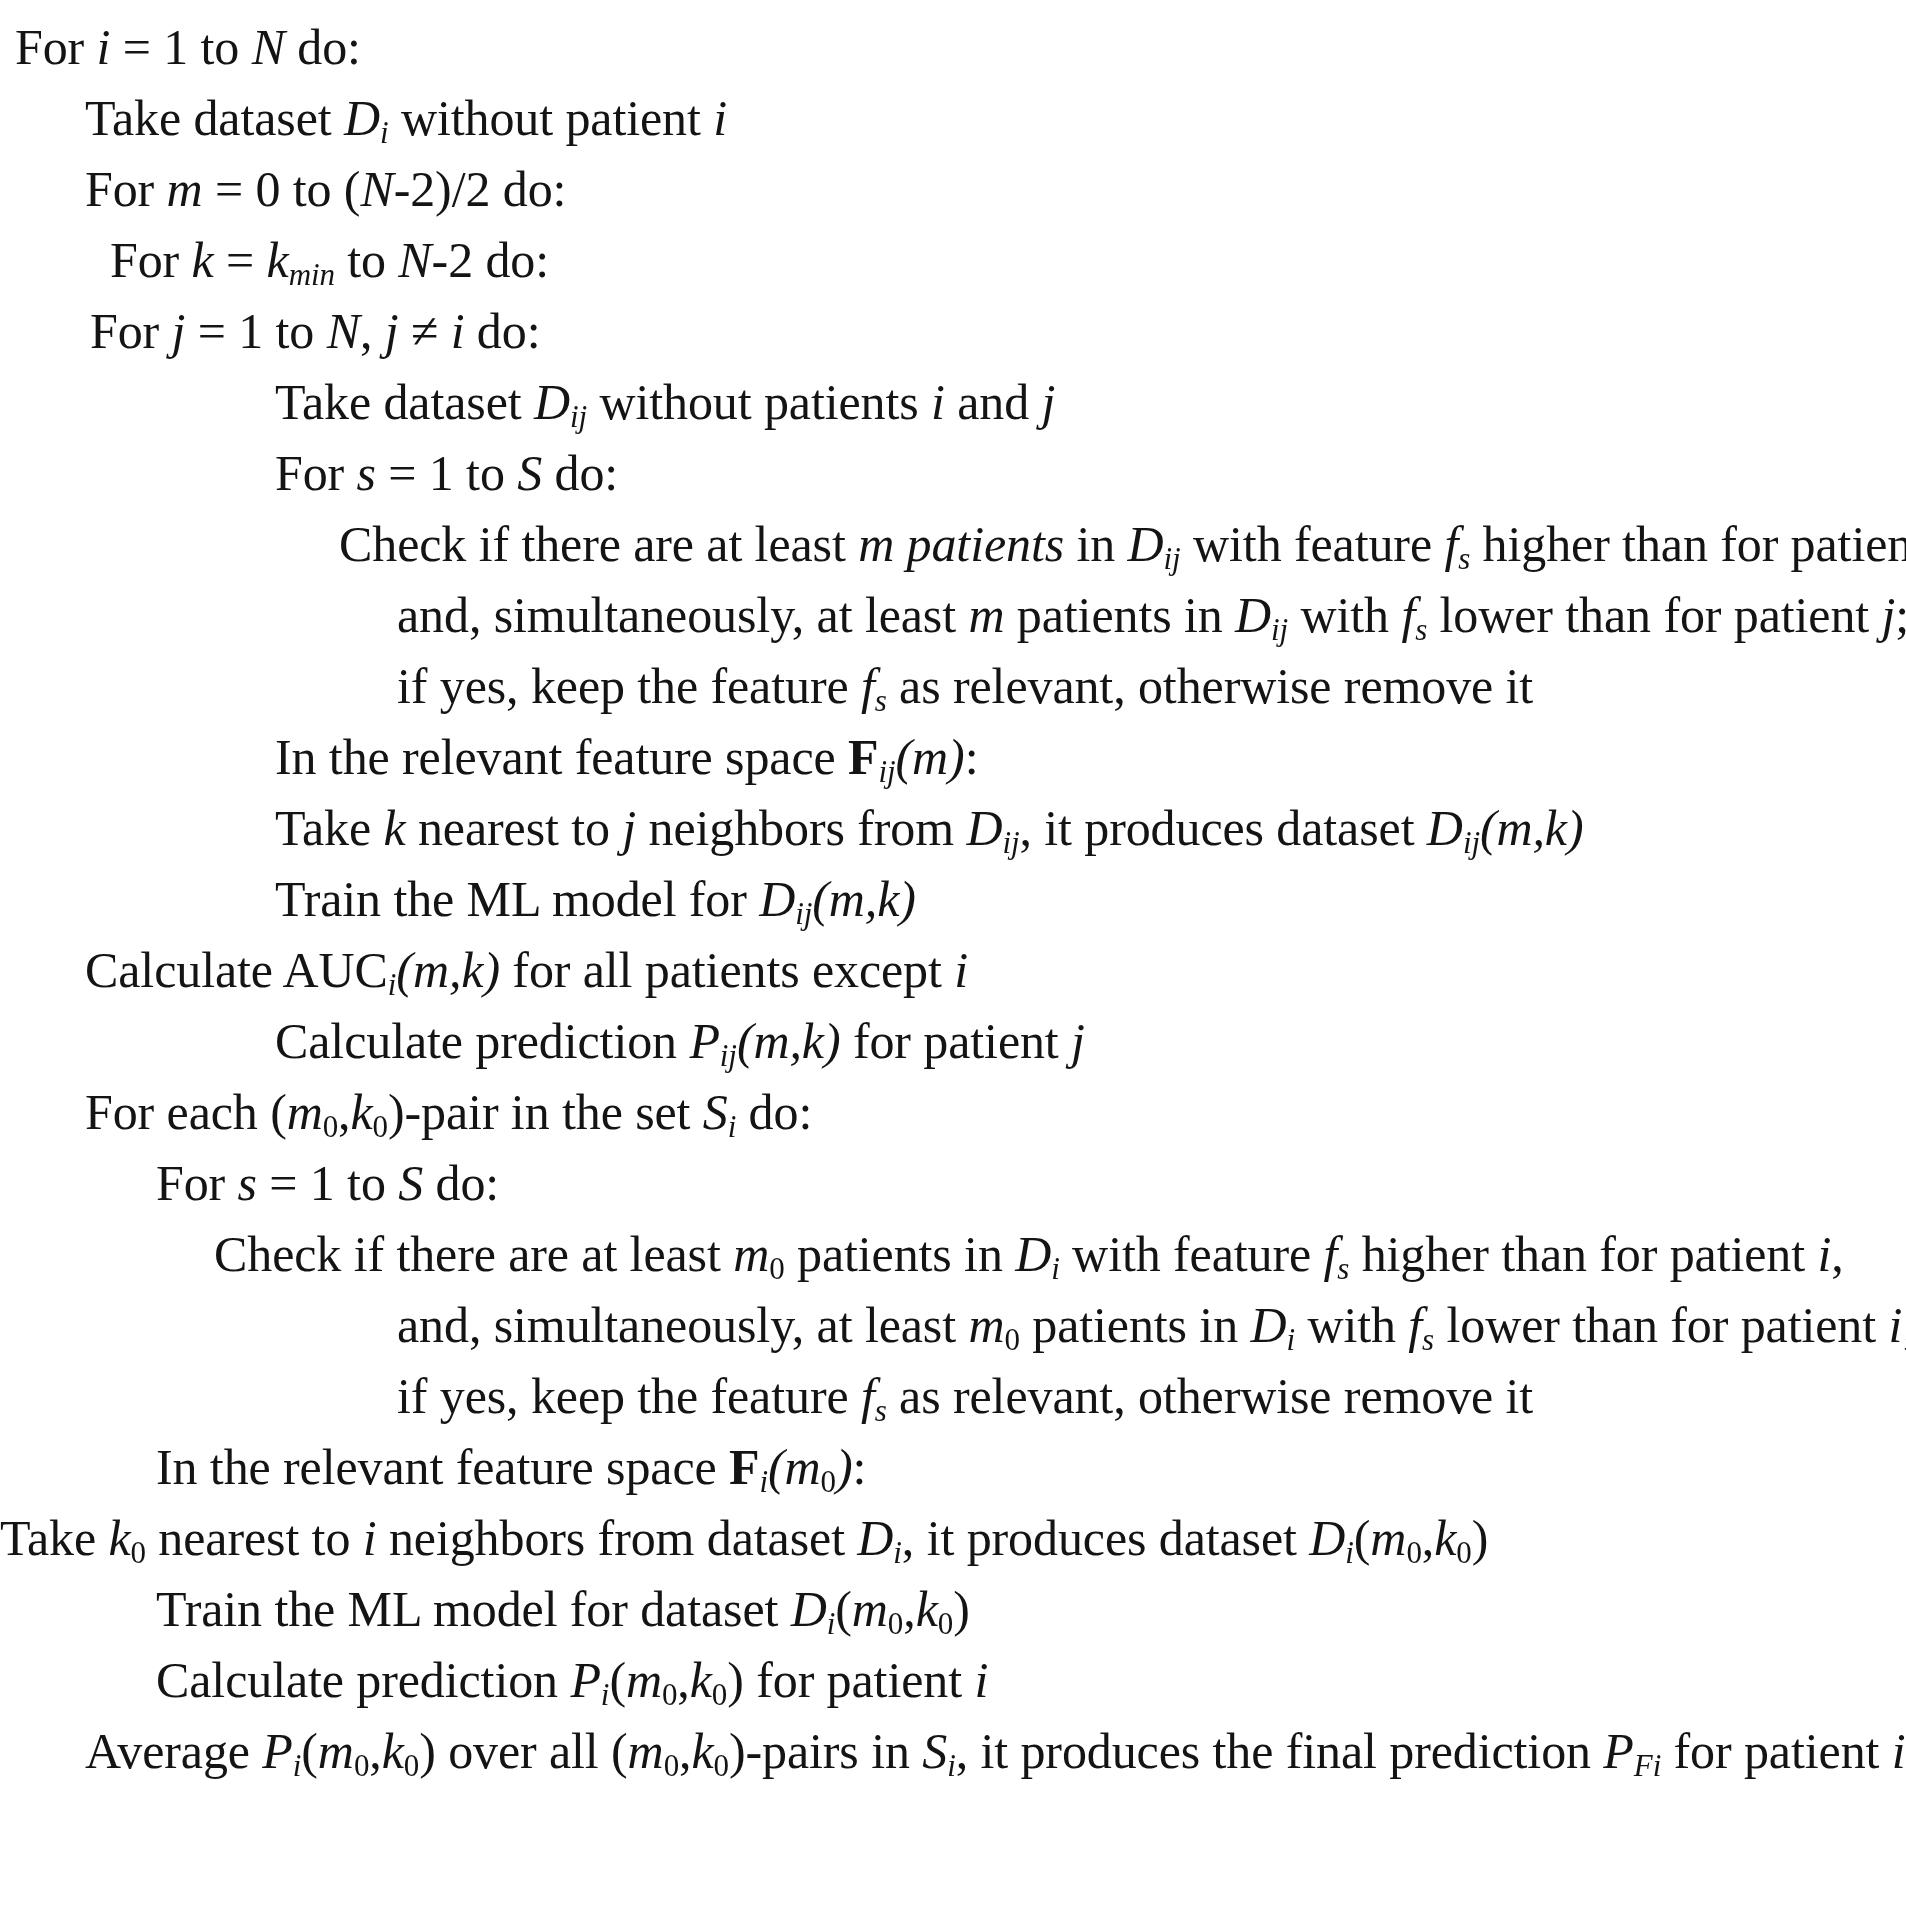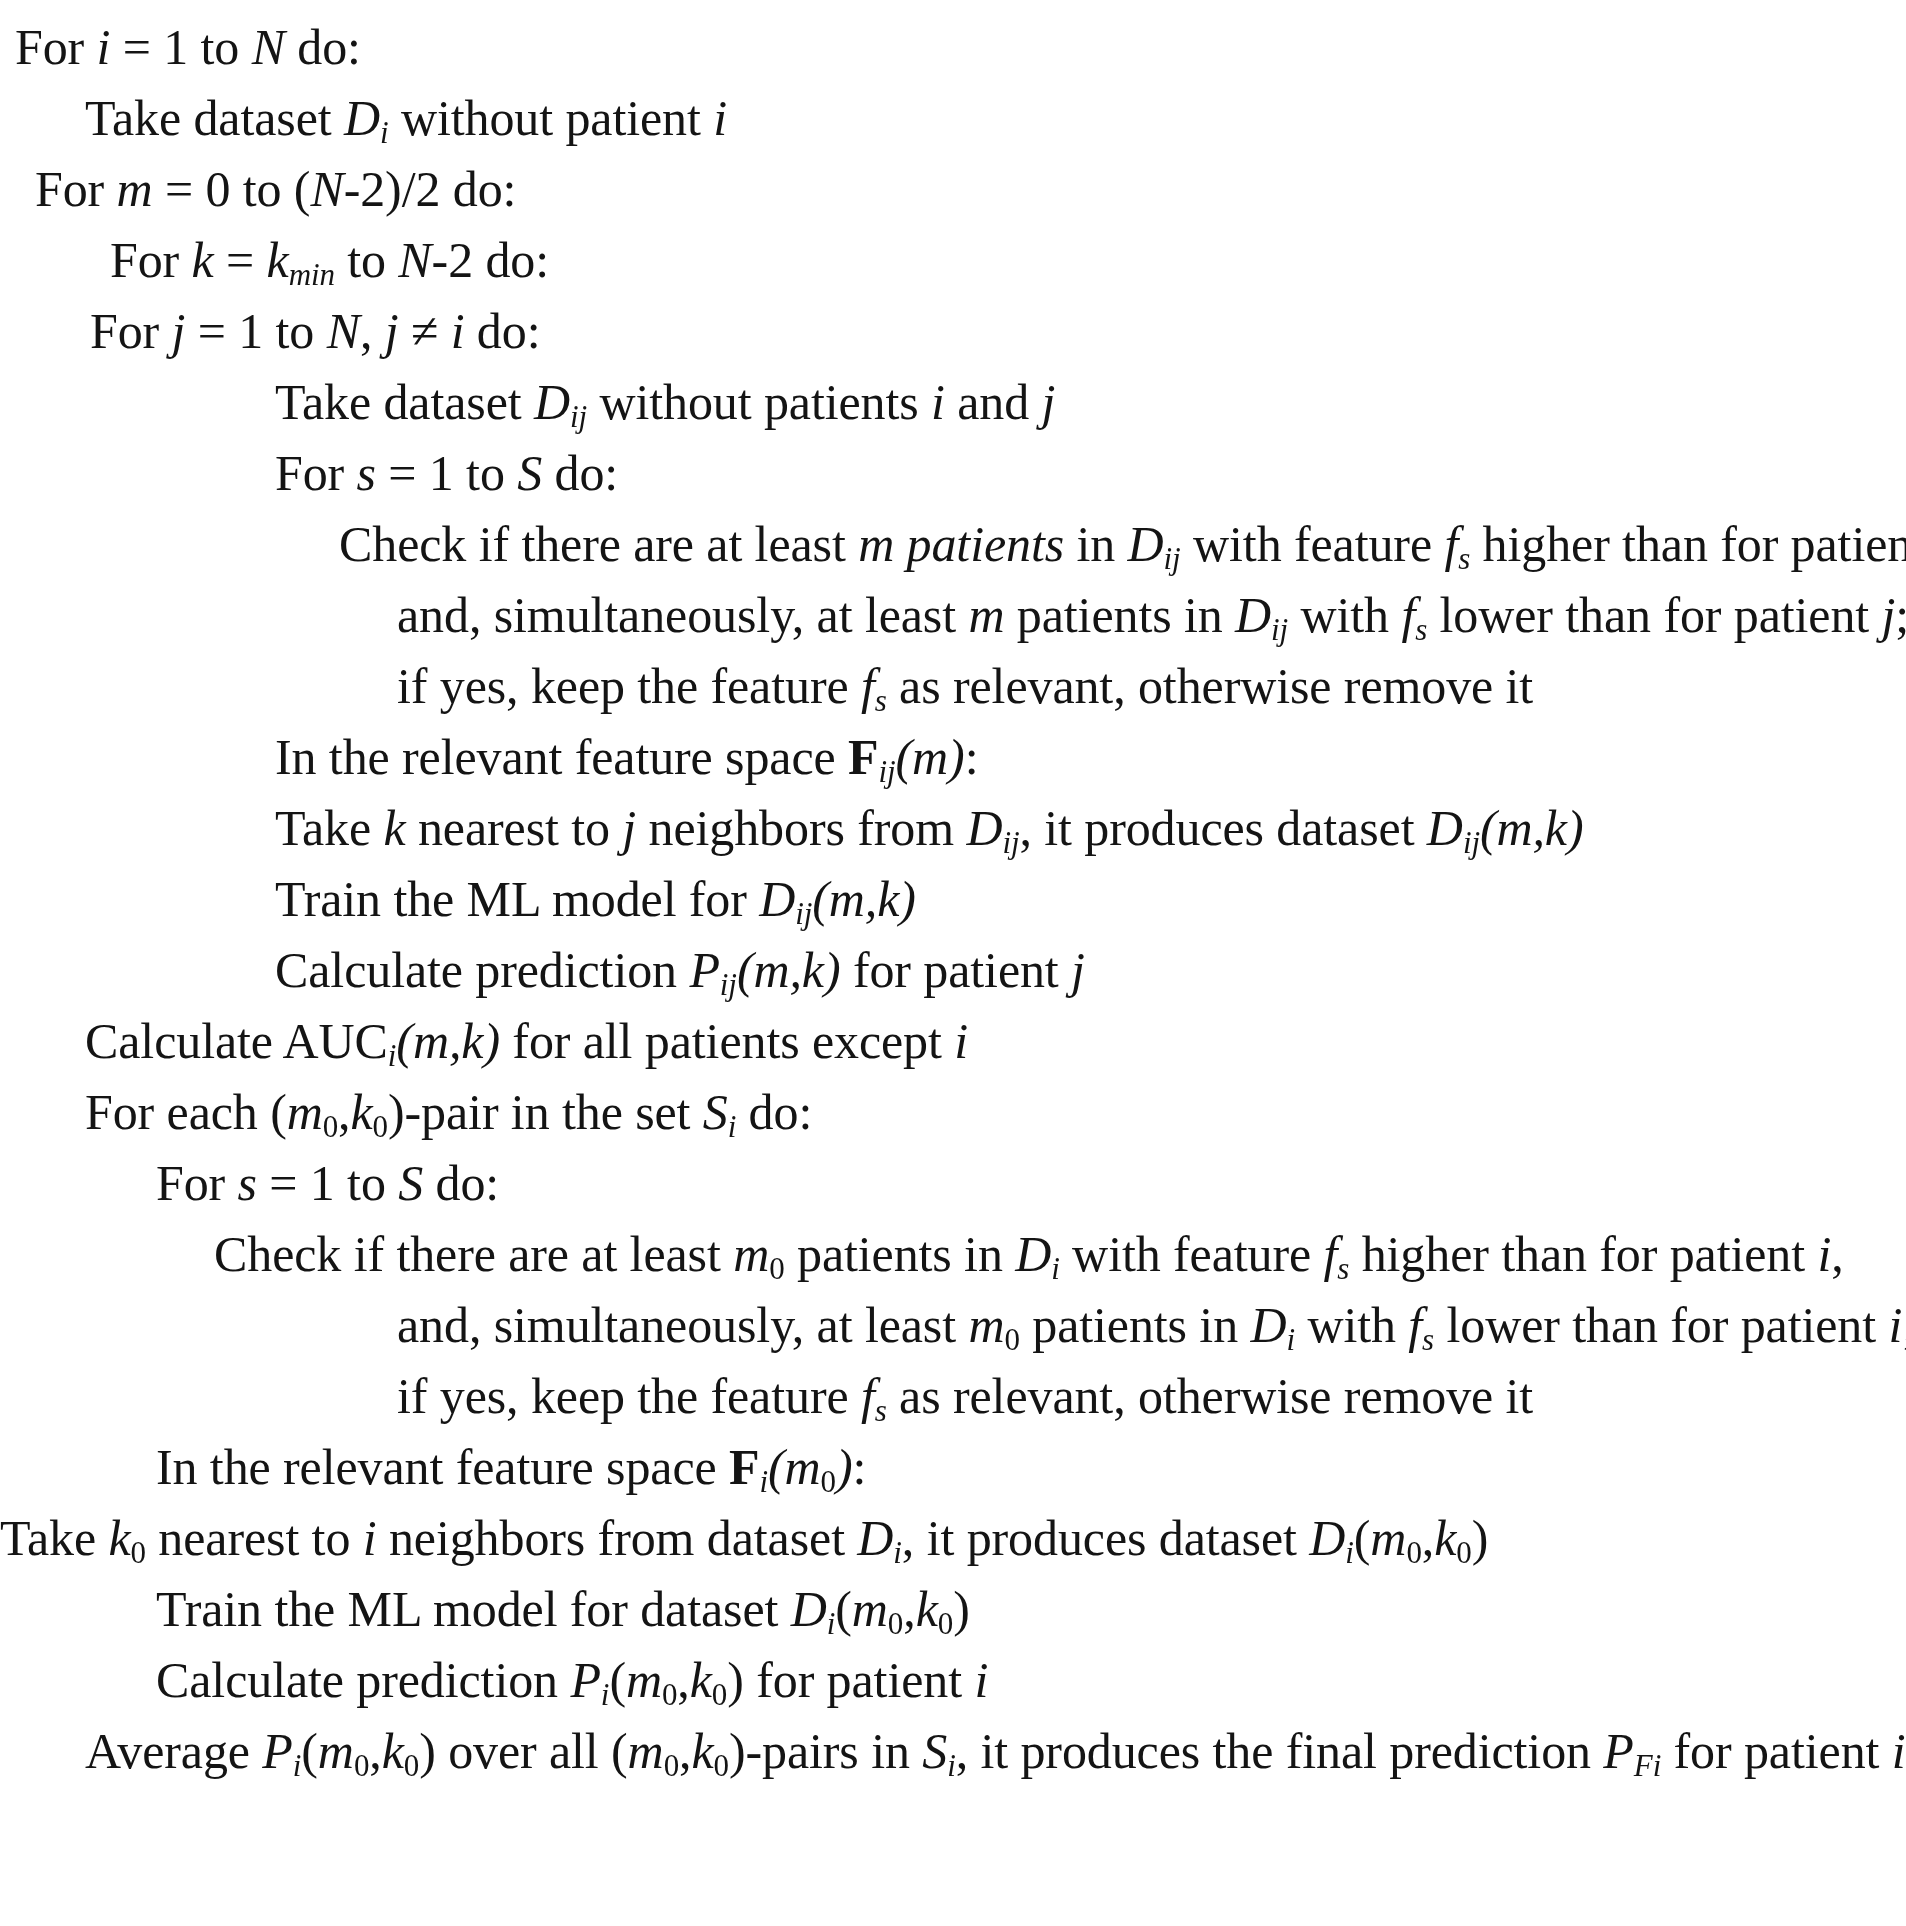--- a/index.html
+++ b/index.html
@@ -38,33 +38,33 @@
     line-height: 0;
   }
   .sub-it { font-style: italic; }
 </style>
 </head>
 <body>
 
 <div id="algorithm">
     <div class="line" style="padding-left: 15px;">For <i>i</i> = 1 to <i>N</i> do:</div>
     <div class="line" style="padding-left: 85px;">Take dataset <i>D</i><sub class="sub-it">i</sub> without patient <i>i</i></div>
-    <div class="line" style="padding-left: 35px;">For <i>m</i> = 0 to (<i>N</i>-2)/2 do:</div>
+    <div class="line" style="padding-left: 85px;">For <i>m</i> = 0 to (<i>N</i>-2)/2 do:</div>
     <div class="line" style="padding-left: 110px;">For <i>k</i> = <i>k</i><sub class="sub-it">min</sub> to <i>N</i>-2 do:</div>
     <div class="line" style="padding-left: 90px;">For <i>j</i> = 1 to <i>N</i>, <i>j</i> ≠ <i>i</i> do:</div>
     <div class="line" style="padding-left: 275px;">Take dataset <i>D</i><sub class="sub-it">ij</sub> without patients <i>i</i> and <i>j</i></div>
     <div class="line" style="padding-left: 275px;">For <i>s</i> = 1 to <i>S</i> do:</div>
     <div class="line" style="padding-left: 339px;">Check if there are at least <i>m patients</i> in <i>D</i><sub class="sub-it">ij</sub> with feature <i>f</i><sub class="sub-it">s</sub> higher than for patient <i>j</i>,</div>
     <div class="line" style="padding-left: 397px;">and, simultaneously, at least <i>m</i> patients in <i>D</i><sub class="sub-it">ij</sub> with <i>f</i><sub class="sub-it">s</sub> lower than for patient <i>j</i>;</div>
     <div class="line" style="padding-left: 397px;">if yes, keep the feature <i>f</i><sub class="sub-it">s</sub> as relevant, otherwise remove it</div>
     <div class="line" style="padding-left: 275px;">In the relevant feature space <span class="bf">F</span><sub class="sub-it">ij</sub><i>(m)</i>:</div>
     <div class="line" style="padding-left: 275px;">Take <i>k</i> nearest to <i>j</i> neighbors from <i>D</i><sub class="sub-it">ij</sub>, it produces dataset <i>D</i><sub class="sub-it">ij</sub><i>(m,k)</i></div>
     <div class="line" style="padding-left: 275px;">Train the ML model for <i>D</i><sub class="sub-it">ij</sub><i>(m,k)</i></div>
+    <div class="line" style="padding-left: 85px;">Calculate AUC<sub class="sub-it">i</sub><i>(m,k)</i> for all patients except <i>i</i></div>
     <div class="line" style="padding-left: 275px;">Calculate prediction <i>P</i><sub class="sub-it">ij</sub><i>(m,k)</i> for patient <i>j</i></div>
-    <div class="line" style="padding-left: 85px;">Calculate AUC<sub class="sub-it">i</sub><i>(m,k)</i> for all patients except <i>i</i></div>
     <div class="line" style="padding-left: 85px;">For each (<i>m</i><sub>0</sub>,<i>k</i><sub>0</sub>)-pair in the set <i>S</i><sub class="sub-it">i</sub> do:</div>
     <div class="line" style="padding-left: 156px;">For <i>s</i> = 1 to <i>S</i> do:</div>
     <div class="line" style="padding-left: 214px;">Check if there are at least <i>m</i><sub>0</sub> patients in <i>D</i><sub class="sub-it">i</sub> with feature <i>f</i><sub class="sub-it">s</sub> higher than for patient <i>i</i>,</div>
     <div class="line" style="padding-left: 397px;">and, simultaneously, at least <i>m</i><sub>0</sub> patients in <i>D</i><sub class="sub-it">i</sub> with <i>f</i><sub class="sub-it">s</sub> lower than for patient <i>i</i>;</div>
     <div class="line" style="padding-left: 397px;">if yes, keep the feature <i>f</i><sub class="sub-it">s</sub> as relevant, otherwise remove it</div>
     <div class="line" style="padding-left: 156px;">In the relevant feature space <span class="bf">F</span><sub class="sub-it">i</sub><i>(m</i><sub>0</sub><i>)</i>:</div>
     <div class="line" style="">Take <i>k</i><sub>0</sub> nearest to <i>i</i> neighbors from dataset <i>D</i><sub class="sub-it">i</sub>, it produces dataset <i>D</i><sub class="sub-it">i</sub>(<i>m</i><sub>0</sub>,<i>k</i><sub>0</sub>)</div>
     <div class="line" style="padding-left: 156px;">Train the ML model for dataset <i>D</i><sub class="sub-it">i</sub>(<i>m</i><sub>0</sub>,<i>k</i><sub>0</sub>)</div>
     <div class="line" style="padding-left: 156px;">Calculate prediction <i>P</i><sub class="sub-it">i</sub>(<i>m</i><sub>0</sub>,<i>k</i><sub>0</sub>) for patient <i>i</i></div>
     <div class="line" style="padding-left: 85px;">Average <i>P</i><sub class="sub-it">i</sub>(<i>m</i><sub>0</sub>,<i>k</i><sub>0</sub>) over all (<i>m</i><sub>0</sub>,<i>k</i><sub>0</sub>)-pairs in <i>S</i><sub class="sub-it">i</sub>, it produces the final prediction <i>P</i><sub class="sub-it">Fi</sub> for patient <i>i</i></div>

